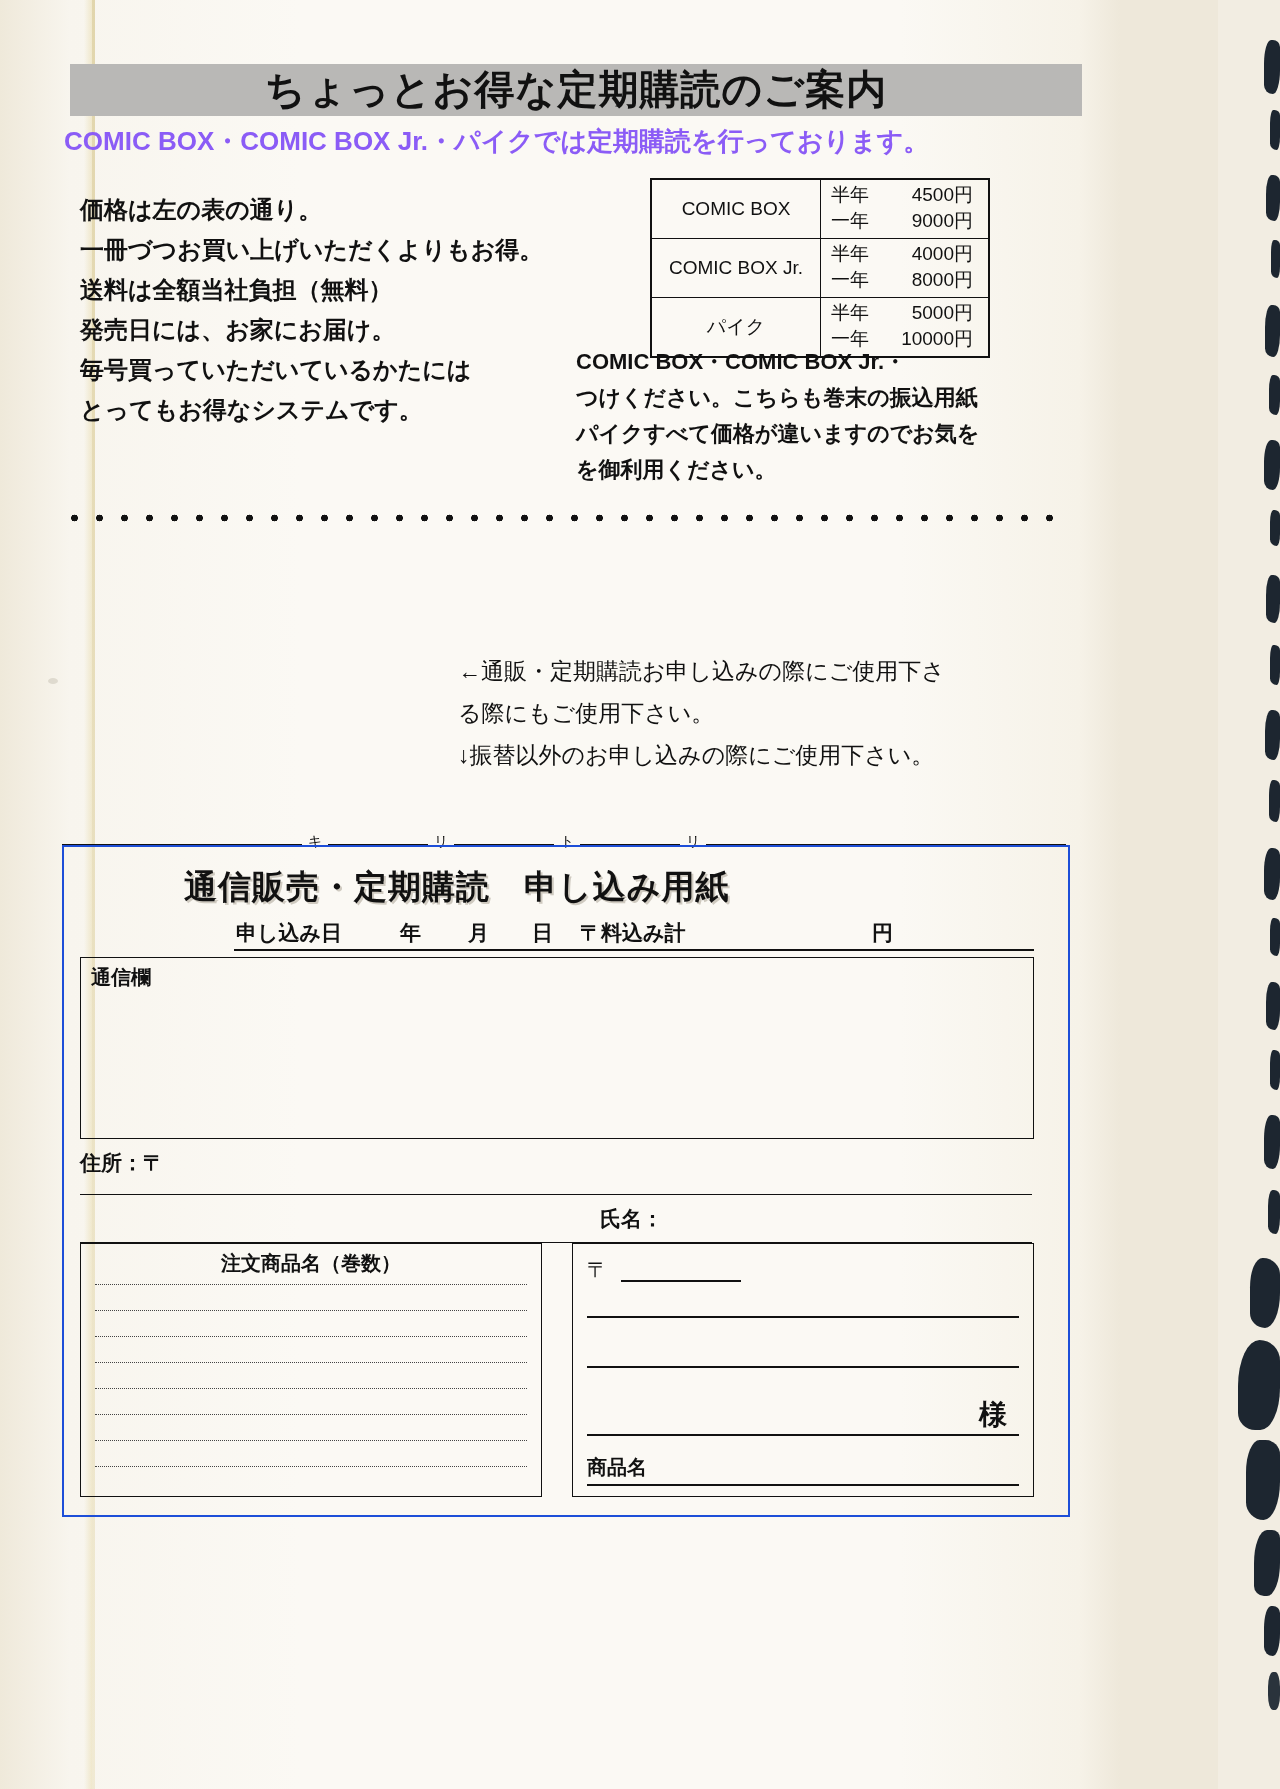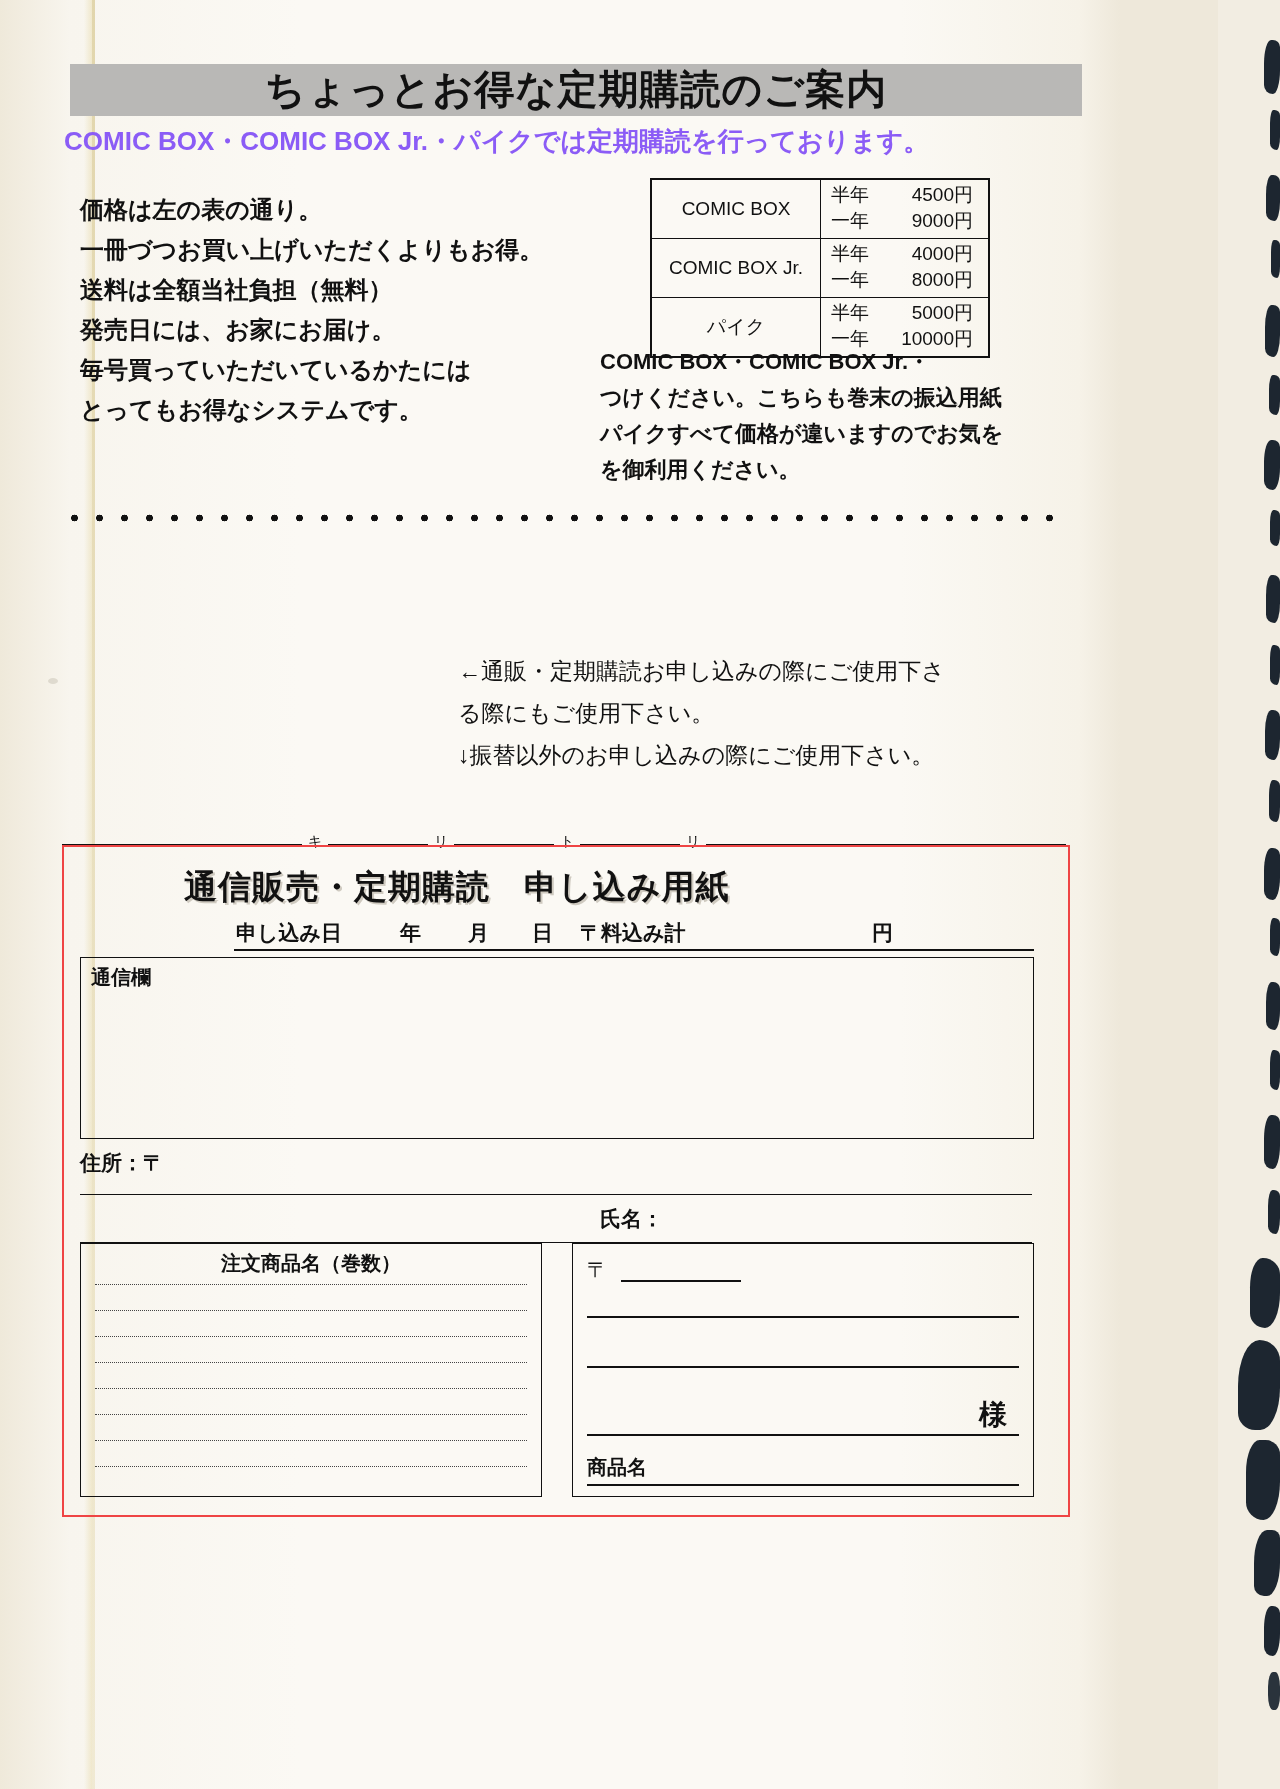--- a/index.html
+++ b/index.html
@@ -145,21 +145,21 @@
   #price-table .prow {
     display: flex;
     justify-content: space-between;
     width: 142px;
   }
   #price-table .plabel { padding-right: 10px; }
 
   
   #right-note {
     position: absolute;
-    left: 600px;
+    left: 576px;
     top: 344px;
     width: 470px;
     font-size: 22px;
     font-weight: bold;
     color: #111;
     line-height: 36px;
   }
   #right-note .ln { white-space: nowrap; }
 
   
@@ -236,21 +236,21 @@
     color: #111;
   }
 
   
   #form-box {
     position: absolute;
     left: 62px;
     top: 845px;
     width: 1004px;
     height: 668px;
-    border: 2px solid #ef4444;
+    border: 2px solid #1d4ed8;
     background: transparent;
     text-decoration: underline;
   }
   #form-title {
     position: absolute;
     left: 120px;
     top: 18px;
     font-size: 33px;
     font-weight: bold;
     color: #111;

